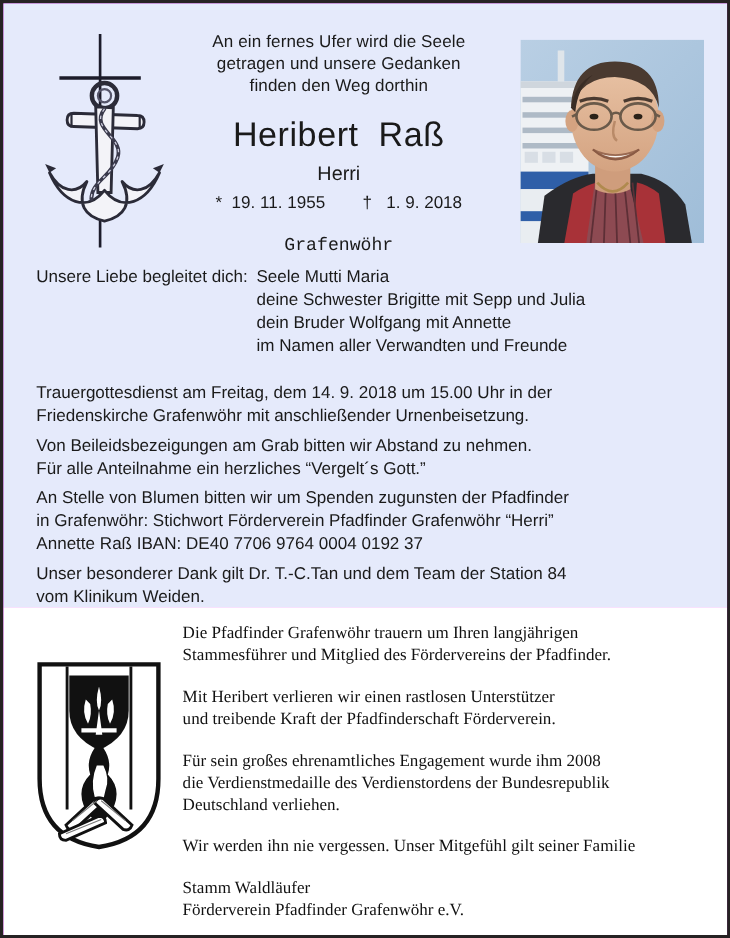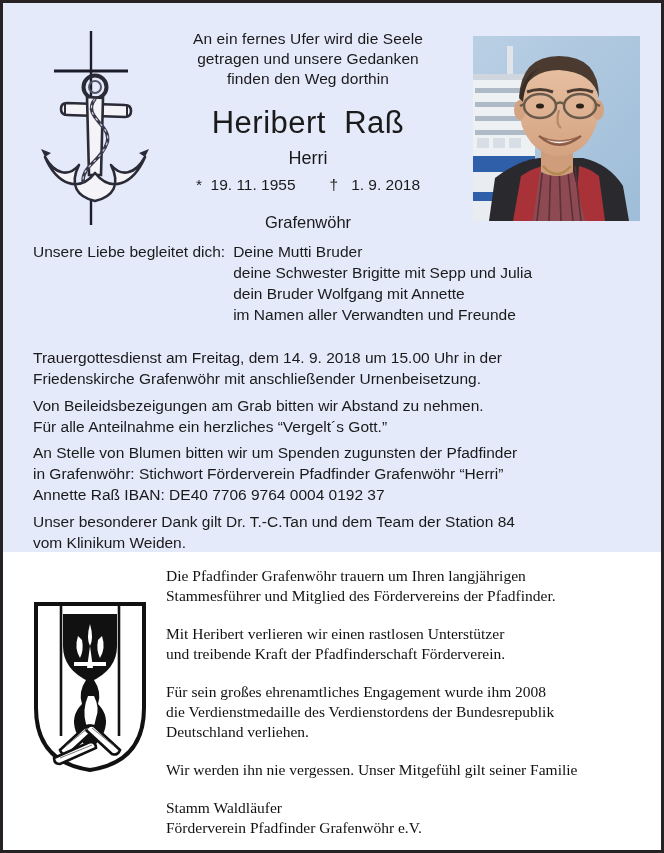--- a/index.html
+++ b/index.html
@@ -69,20 +69,21 @@
     display: flex;
     justify-content: center;
     align-items: baseline;
   }
   .dates-row .birth { white-space: pre; }
   .dates-row .death { white-space: pre; margin-left: 34px; }
   .birthplace {
     margin-top: 17px;
     font-size: 16.5px;
     line-height: 21px;
+    font-family: Liberation Mono, monospace;
   }
 
   
   .portrait {
     position: absolute;
     left: 470px;
     top: 33px;
     width: 167px;
     height: 185px;
     overflow: hidden;
@@ -278,21 +279,21 @@
 
           <path d="M66 100 Q86 116 108 100 Q86 110 66 100 Z" fill="#faf6f2" stroke="#9a6a52" stroke-width="1.6"></path>
           <path d="M66 100 Q86 118 108 100" fill="none" stroke="#8a5a44" stroke-width="1.8"></path>
         </g>
       </svg>
     </div>
 
     <div class="dedication">
       <div class="dedication-lead">Unsere Liebe begleitet dich:</div>
       <div class="dedication-names">
-        <div>Deine Mutti Bruder</div>
+        <div>Seele Mutti Maria</div>
         <div>deine Schwester Brigitte mit Sepp und Julia</div>
         <div>dein Bruder Wolfgang mit Annette</div>
         <div>im Namen aller Verwandten und Freunde</div>
       </div>
     </div>
 
     <div class="para p-service">
       <div>Trauergottesdienst am Freitag, dem 14. 9. 2018 um 15.00 Uhr in der</div>
       <div>Friedenskirche Grafenwöhr mit anschließender Urnenbeisetzung.</div>
     </div>

